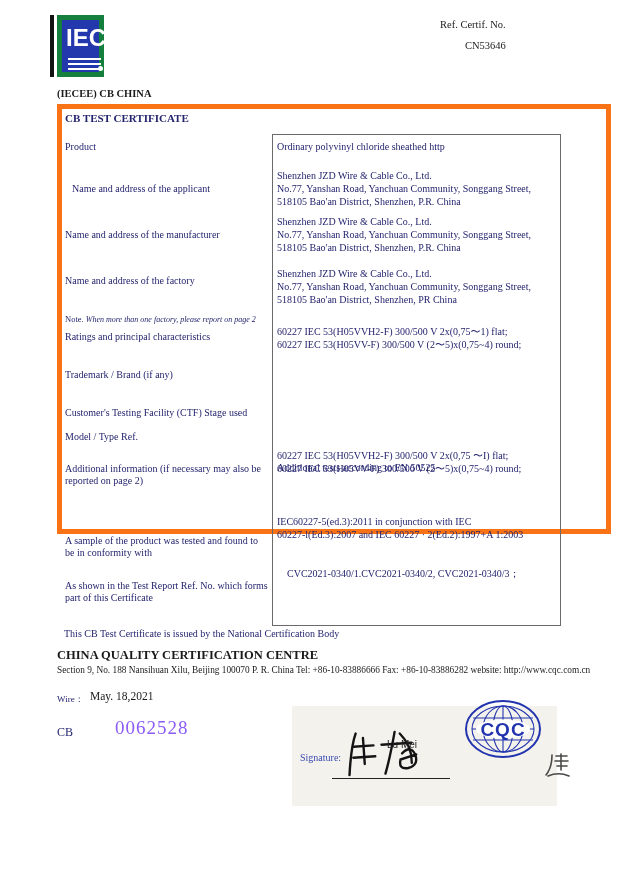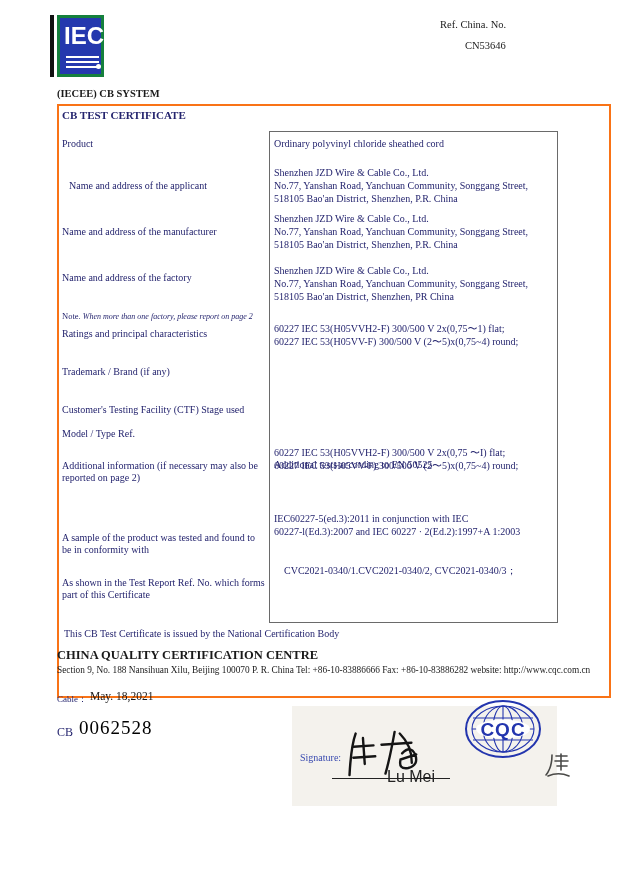--- a/index.html
+++ b/index.html
@@ -7,56 +7,56 @@
         font-family:"Liberation Serif","DejaVu Serif",serif;color:#111;}
   .abs{position:absolute;}
   .navy{color:#24246e;}
   .blk{color:#1a1a1a;}
   .pre{white-space:pre-line;}
   .lbl{font-size:10px;line-height:12px;color:#24246e;}
   .val{font-size:10px;line-height:13px;color:#24246e;}
   
   .iec-spine{position:absolute;left:50px;top:15px;width:4px;height:62px;background:#111;}
   .iec-box{position:absolute;left:57px;top:15px;width:47px;height:62px;background:#2438ae;
-           border:3px solid #15803d;box-sizing:border-box;}
+           border:5px solid #15803d;box-sizing:border-box;}
   .iec-text{position:absolute;left:4px;top:4px;font-family:"Liberation Sans","DejaVu Sans",sans-serif;
             font-weight:bold;font-size:24px;color:#fff;letter-spacing:0px;}
   .iec-line{position:absolute;left:6px;height:2px;background:#fff;}
   .iec-dot{position:absolute;width:5px;height:5px;border-radius:50%;background:#fff;}
   
-  .outerbox{position:absolute;left:57px;top:104px;width:554px;height:594px;
-            border:2px solid #f97316;box-sizing:border-box;}
+  .outerbox{position:absolute;left:57px;top:104px;width:554px;height:430px;
+            border:5px solid #f97316;box-sizing:border-box;}
   .valuebox{position:absolute;left:210px;top:25px;width:289px;height:492px;
             border:1px solid #6a6a6a;box-sizing:border-box;}
   .cbheading{position:absolute;left:3px;top:3px;font-size:11px;font-weight:bold;color:#24246e;}
   .note{font-size:8.5px;color:#24246e;}
   .note i{font-size:8px;}
   .sig-bg{position:absolute;left:292px;top:706px;width:265px;height:100px;background:#f4f2ed;}
-  .redno{color:#000000;}
+  .redno{color:#8b5cf6;margin-left:36px;}
 </style>
 </head>
 <body>
 
 <div class="page">
 
   <div>
     <div class="iec-spine"></div>
     <div class="iec-box">
       <div class="iec-text">IEC</div>
       <div class="iec-line" style="top:38px;width:33px;"></div>
       <div class="iec-line" style="top:43px;width:33px;"></div>
       <div class="iec-line" style="top:48px;width:33px;"></div>
       <div class="iec-dot" style="left:36px;top:46px;"></div>
     </div>
   </div>
 
-  <div class="abs blk" style="left:440px;top:19px;font-size:10.5px;">Ref. China. No.</div>
+  <div class="abs blk" style="left:440px;top:19px;font-size:10.5px;">Ref. Certif. No.</div>
   <div class="abs blk" style="left:465px;top:40px;font-size:10.5px;">CN53646</div>
 
-  <div class="abs blk" style="left:57px;top:88px;font-size:10.5px;font-weight:bold;">(IECEE) CB SYSTEM</div>
+  <div class="abs blk" style="left:57px;top:88px;font-size:10.5px;font-weight:bold;">(IECEE) CB CHINA</div>
 
   <div class="outerbox">
     <div class="cbheading">CB TEST CERTIFICATE</div>
 
     <div class="abs lbl" style="left:3px;top:32px;">Product</div>
     <div class="abs lbl" style="left:3px;top:74px;margin-left:7px;">Name and address of the applicant</div>
     <div class="abs lbl" style="left:3px;top:120px;">Name and address of the manufacturer</div>
     <div class="abs lbl" style="left:3px;top:166px;">Name and address of the factory</div>
     <div class="abs note" style="left:3px;top:180px;margin-top:25px;">
       <span>Note.</span>
@@ -64,21 +64,21 @@
     </div>
     <div class="abs lbl" style="left:3px;top:222px;">Ratings and principal characteristics</div>
     <div class="abs lbl" style="left:3px;top:260px;">Trademark / Brand (if any)</div>
     <div class="abs lbl" style="left:3px;top:298px;width:200px;">Customer's Testing Facility (CTF) Stage used</div>
     <div class="abs lbl" style="left:3px;top:322px;">Model / Type Ref.</div>
     <div class="abs lbl" style="left:3px;top:354px;width:203px;">Additional information (if necessary may also be reported on page 2)</div>
     <div class="abs lbl" style="left:3px;top:471px;width:205px;">As shown in the Test Report Ref. No. which forms part of this Certificate</div>
     <div class="abs lbl" style="left:3px;top:426px;width:200px;">A sample of the product was tested and found to be in conformity with</div>
 
     <div class="valuebox">
-      <div class="abs val pre" style="left:4px;top:5px;width:280px;">Ordinary polyvinyl chloride sheathed cord</div>
+      <div class="abs val pre" style="left:4px;top:5px;width:280px;">Ordinary polyvinyl chloride sheathed http</div>
       <div class="abs val pre" style="left:4px;top:34px;width:280px;">Shenzhen JZD Wire &amp; Cable Co., Ltd.
 No.77, Yanshan Road, Yanchuan Community, Songgang Street,
 518105 Bao'an District, Shenzhen, P.R. China</div>
       <div class="abs val pre" style="left:4px;top:80px;width:280px;">Shenzhen JZD Wire &amp; Cable Co., Ltd.
 No.77, Yanshan Road, Yanchuan Community, Songgang Street,
 518105 Bao'an District, Shenzhen, P.R. China</div>
       <div class="abs val pre" style="left:4px;top:132px;width:280px;">Shenzhen JZD Wire &amp; Cable Co., Ltd.
 No.77, Yanshan Road, Yanchuan Community, Songgang Street,
 518105 Bao'an District, Shenzhen, PR China</div>
       <div class="abs val pre" style="left:4px;top:190px;width:280px;">60227 IEC 53(H05VVH2-F) 300/500 V 2x(0,75〜1) flat;
@@ -90,21 +90,21 @@
 60227-l(Ed.3):2007 and IEC 60227 · 2(Ed.2):1997+A 1:2003</div>
       <div class="abs val pre" style="left:14px;top:432px;width:270px;">CVC2021-0340/1.CVC2021-0340/2, CVC2021-0340/3；</div>
     </div>
   </div>
 
   <div class="abs blk" style="left:57px;top:648px;font-size:12.5px;font-weight:bold;">CHINA QUALITY CERTIFICATION CENTRE</div>
 
   <div class="abs navy" style="left:64px;top:628px;font-size:10px;">This CB Test Certificate is issued by the National Certification Body</div>
   <div class="abs blk" style="left:57px;top:665px;font-size:9.3px;">Section 9, No. 188 Nansihuan Xilu, Beijing 100070 P. R. China Tel: +86-10-83886666 Fax: +86-10-83886282 website: http://www.cqc.com.cn</div>
 
-  <div class="abs navy" style="left:57px;top:693px;font-size:9px;">Cable：</div>
+  <div class="abs navy" style="left:57px;top:693px;font-size:9px;">Wire：</div>
   <div class="abs blk" style="left:90px;top:690px;font-size:11.5px;">May. 18,2021</div>
 
   <div class="abs navy" style="left:57px;top:725px;font-size:12px;">CB</div>
   <div class="abs redno" style="left:79px;top:717px;font-size:19px;letter-spacing:1px;">0062528</div>
 
   <div class="sig-bg"></div>
 
   <div class="abs" style="left:300px;top:752px;font-size:10px;color:#3a4bb0;font-family:Liberation Serif, serif;">Signature:</div>
 
   <svg class="abs" style="left:338px;top:726px;" width="110" height="52" viewBox="0 0 110 52">
@@ -113,21 +113,21 @@
       <path d="M16,18 h20"></path>
       <path d="M15,29 h22"></path>
       <path d="M26,10 v26"></path>
       <path d="M58,6 C54,22 50,36 46,47"></path>
       <path d="M44,18 h30"></path>
       <path d="M63,8 c7,8 11,18 10,30"></path>
       <path d="M64,28 q9,-8 13,2 q3,11 -8,13 q-10,1 -7,-9 l16,-4"></path>
     </g>
   </svg>
   <div class="abs" style="left:332px;top:778px;width:118px;height:1px;background:#222;"></div>
-  <div class="abs" style="left:378px;top:768px;font-size:16px;color:#222;font-family:'Liberation Sans','DejaVu Sans',sans-serif;padding-left:9px;">Lu Mei</div>
+  <div class="abs" style="left:378px;top:739px;font-size:10px;color:#222;font-family:'Liberation Sans','DejaVu Sans',sans-serif;padding-left:9px;">Lu Mei</div>
 
   <svg class="abs" style="left:463px;top:698px;" width="80" height="62" viewBox="0 0 80 62">
     <g fill="none" stroke="#2335ae" stroke-width="2">
       <ellipse cx="40" cy="31" rx="37" ry="28"></ellipse>
     </g>
     <g fill="none" stroke="#2335ae" stroke-width="1.1">
       <ellipse cx="40" cy="31" rx="31" ry="23"></ellipse>
       <ellipse cx="40" cy="31" rx="20" ry="23"></ellipse>
       <ellipse cx="40" cy="31" rx="10" ry="23"></ellipse>
       <line x1="40" y1="8" x2="40" y2="54"></line>

